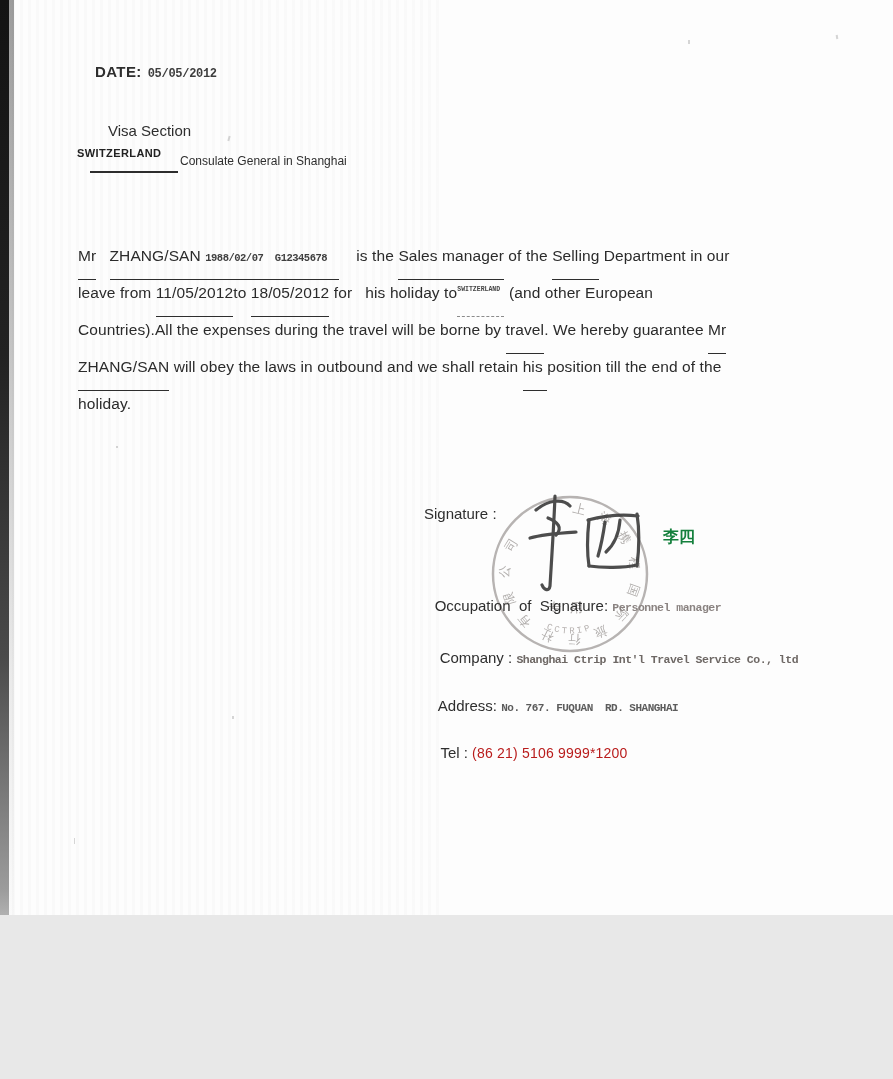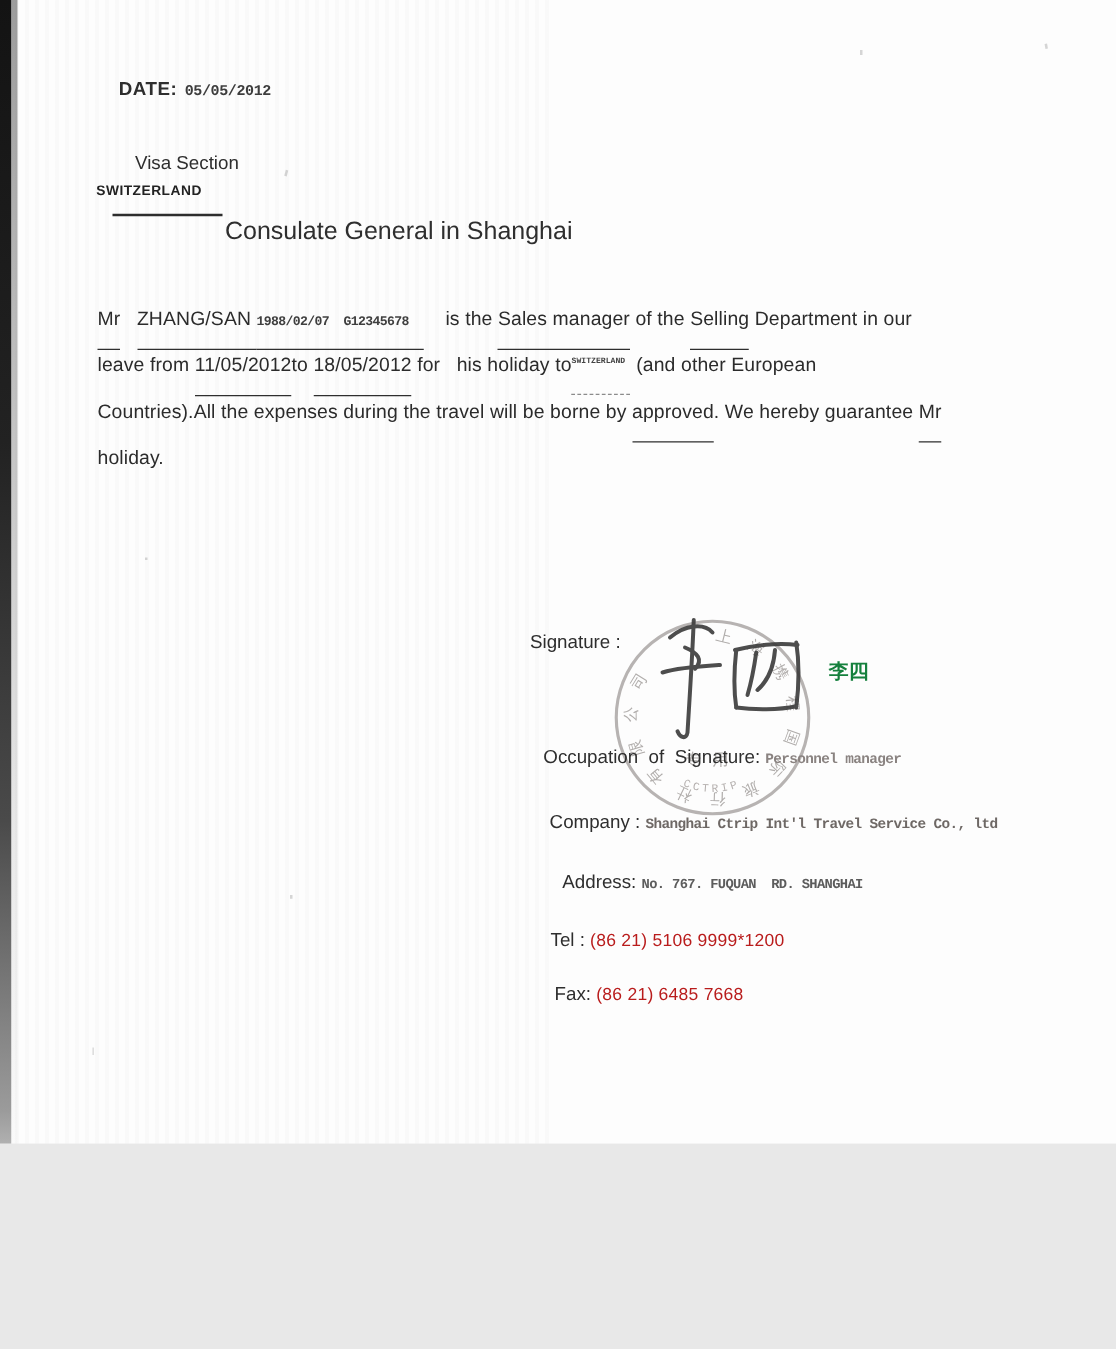--- a/index.html
+++ b/index.html
@@ -26,21 +26,21 @@
     pointer-events:none;
   }
   .speck{position:absolute;background:#8a8a8a;opacity:.35;}
 
   .date-line{position:absolute;left:95px;top:63px;font-size:15px;font-weight:700;letter-spacing:.4px;}
   .date-value{font-family:"Liberation Mono", monospace;font-size:12px;font-weight:700;color:#3d3d3d;letter-spacing:-.3px;margin-left:6px;}
 
   .visa-section{position:absolute;left:108px;top:122px;font-size:15px;}
   .country-name{position:absolute;left:77px;top:147px;font-size:11px;font-weight:700;letter-spacing:.4px;color:#222;}
   .country-underline{position:absolute;left:90px;top:171px;width:88px;height:2px;background:#2d2d2d;}
-  .consulate{position:absolute;left:180px;top:154px;font-size:20px;margin-top:20px;}
+  .consulate{position:absolute;left:180px;top:154px;font-size:12px;}
 
   .letter-body{
     position:absolute;left:78px;top:237px;width:745px;
     font-size:15.5px;line-height:37px;letter-spacing:.1px;color:#2b2b2b;
   }
   .body-line{white-space:pre;height:37px;}
   .body-line .u{border-bottom:1.5px solid #2e2e2e;padding-bottom:15px;}
   .body-line .fill-small{
     font-family:"Liberation Mono", monospace;font-size:10.5px;font-weight:700;
     color:#3f3f3f;letter-spacing:-.5px;
@@ -51,21 +51,21 @@
     color:#444;letter-spacing:0;border-bottom:none !important;
   }
   .body-line .sup::after{
     content:"";position:absolute;left:0;right:-4px;bottom:-9px;
     border-bottom:1.5px dashed #8b8b8b;
   }
   .sig-label{position:absolute;left:424px;top:505px;font-size:15px;}
   .printed-name{position:absolute;left:663px;top:527px;font-size:16px;font-weight:700;color:#15803d;}
   .occupation-line{position:absolute;left:418px;top:580px;font-size:15px;white-space:pre;}
   .company-line{position:absolute;left:423px;top:632px;font-size:15px;white-space:pre;}
-  .address-line{position:absolute;left:434px;top:680px;font-size:15px;white-space:pre;}
+  .address-line{position:absolute;left:422px;top:680px;font-size:15px;white-space:pre;}
   .tel-line{position:absolute;left:424px;top:727px;font-size:15px;white-space:pre;}
   .fax-line{position:absolute;left:427px;top:770px;font-size:15px;white-space:pre;}
   .mono-val{font-family:"Liberation Mono", monospace;font-weight:700;letter-spacing:-.5px;}
   .occ-val{font-size:11.5px;color:#8a8381;}
   .comp-val{font-size:11.5px;color:#6e6865;}
   .addr-val{font-size:11px;color:#5c5c5c;}
   .tel-val,.fax-val{font-size:14px;color:#b91c1c;letter-spacing:.2px;}
 
   .stamp{position:absolute;left:486px;top:490px;width:168px;height:168px;opacity:.82;}
   .signature-svg{position:absolute;left:508px;top:478px;width:145px;height:122px;}
@@ -92,21 +92,22 @@
   </div>
 
   <div class="visa-section">Visa Section</div>
   <div class="country-name">SWITZERLAND</div>
   <div class="country-underline"></div>
   <div class="consulate">Consulate General in Shanghai</div>
 
   <div class="letter-body">
       <div class="body-line"><span class="u">Mr</span><span>   </span><span class="u">ZHANG/SAN </span><span class="u fill-small">1988/02/07  G12345678  </span><span>    is the </span><span class="u">Sales manager</span><span> of the </span><span class="u">Selling</span><span> Department in our</span></div>
       <div class="body-line"><span>leave from </span><span class="u">11/05/2012</span><span>to </span><span class="u">18/05/2012</span><span> for   his holiday to</span><span class="sup">SWITZERLAND</span><span>  (and other European</span></div>
-      <div class="body-line"><span>Countries).All the expenses during the travel will be borne by </span><span class="u">approved</span><span>. We hereby guarantee </span><span class="u">Mr</span></div>
+      <div class="body-line"><span>Countries).All the expenses during the travel will be borne by </span><span class="u">travel</span><span>. We hereby guarantee </span><span class="u">Mr</span></div>
+      <div class="body-line"><span class="u">ZHANG/SAN</span><span> will obey the laws in outbound and we shall retain </span><span class="u">his </span><span>position till the end of the</span></div>
       <div class="body-line"><span>holiday.</span></div>
     </div>
 
   <svg class="stamp" viewBox="0 0 168 168">
     <defs>
       <path id="ringPath" d="M84,23 a61,61 0 1,1 -0.1,0"></path>
       <path id="botArc" d="M38,122 a60,60 0 0,0 92,0"></path>
     </defs>
     <circle cx="84" cy="84" r="77" fill="none" stroke="#a8a4a2" stroke-width="2.5"></circle>
     <text font-size="12.5" fill="#a09c9a" letter-spacing="13" style="font-family:'DejaVu Sans',sans-serif">
@@ -145,17 +146,14 @@
   </div>
 
   <div class="address-line">
     <span>Address:</span><span> </span><span class="mono-val addr-val">No. 767. FUQUAN  RD. SHANGHAI</span>
   </div>
 
   <div class="tel-line">
     <span>Tel :</span><span> </span><span class="tel-val">(86 21) 5106 9999*1200</span>
   </div>
 
-  <div class="fax-line">
-    <span>Fax:</span><span> </span><span class="fax-val">(86 21) 6485 7668</span>
-  </div>
 
 </div>
 
 </body></html>

